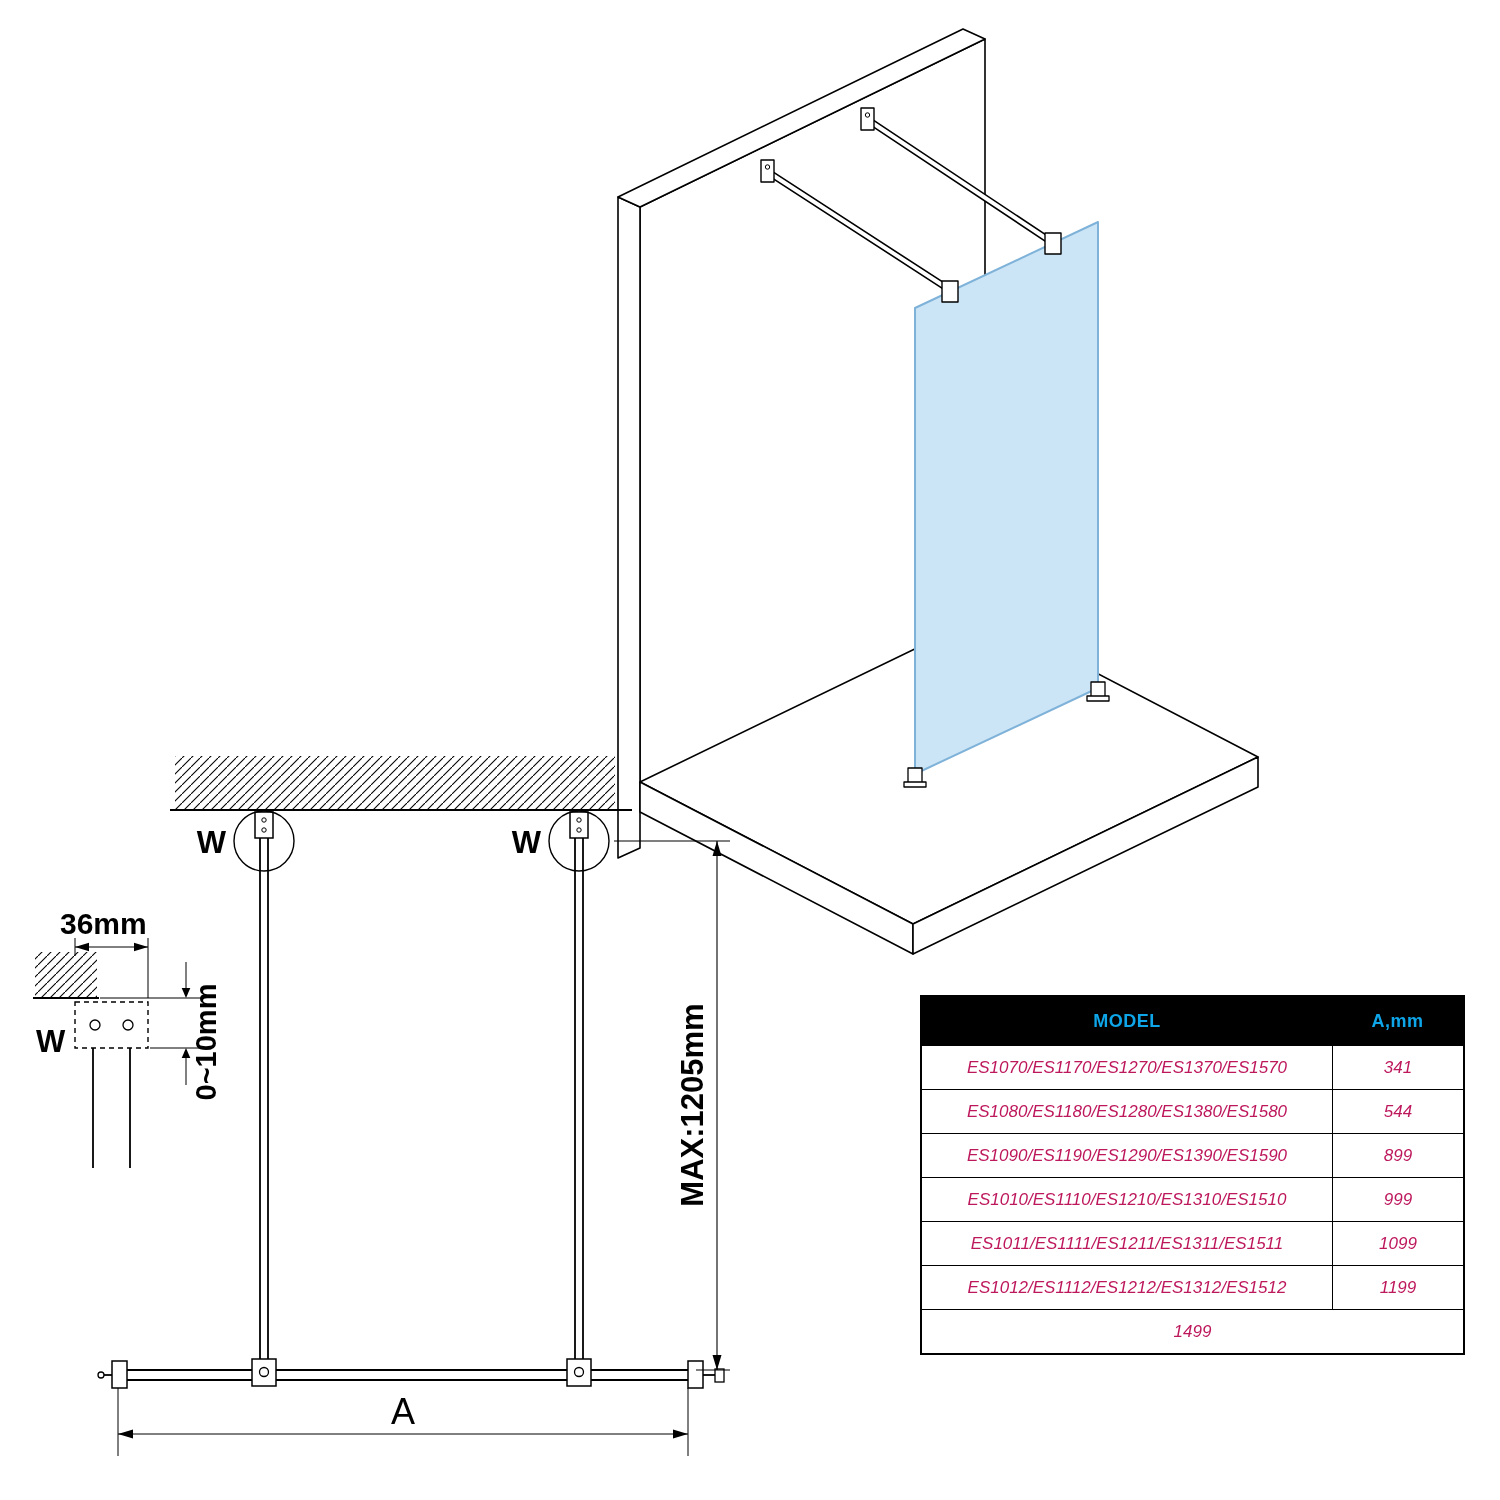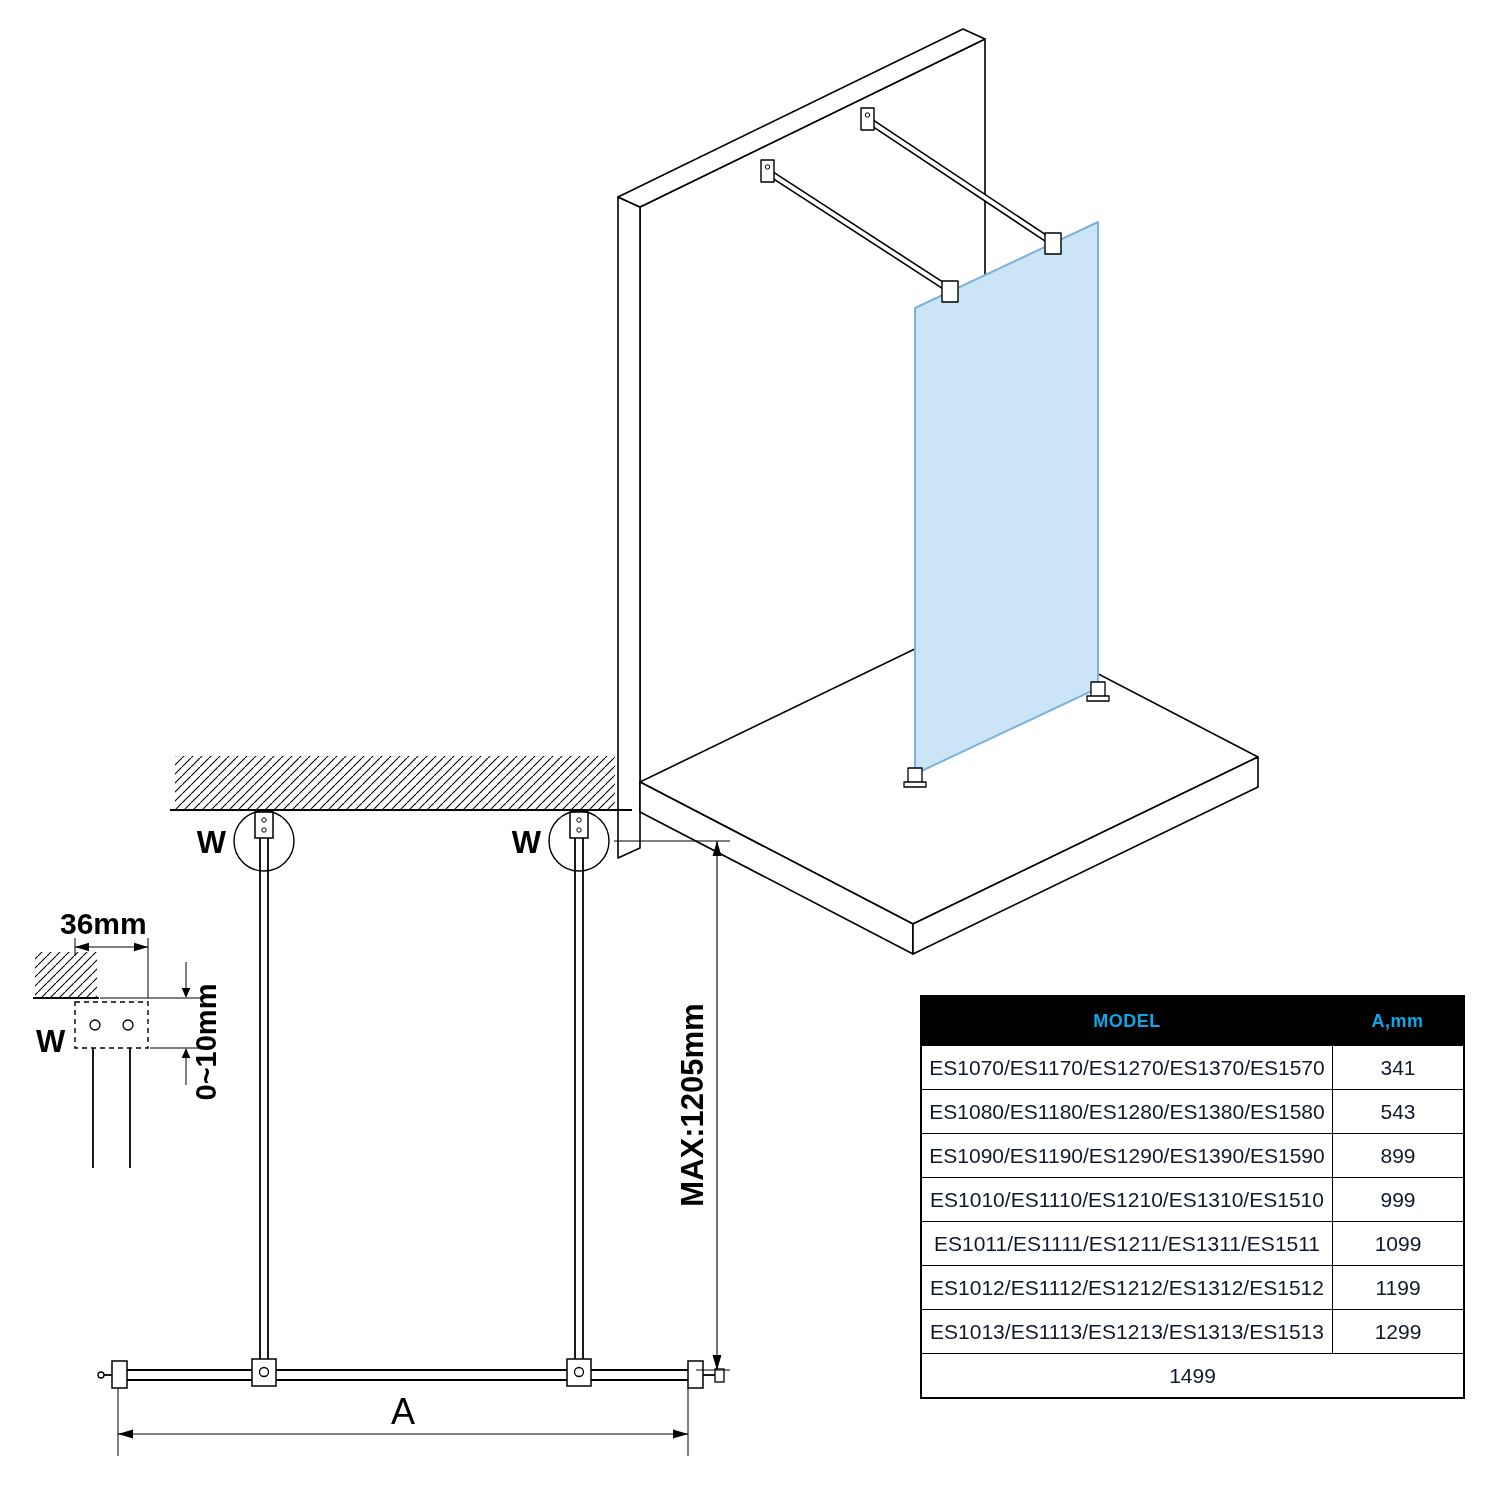--- a/index.html
+++ b/index.html
@@ -11,21 +11,21 @@
   svg text{font-family:"Liberation Sans",sans-serif;fill:#000;}
   #iso-svg{left:560px;top:0;}
   #dim-svg{left:20px;top:740px;}
 
   .spec-table{left:920px;top:995px;width:541px;border:2px solid #000;background:#fff;}
   .thead{display:flex;background:#000;color:#0ea5e9;height:48px;}
   .th{display:flex;align-items:center;justify-content:center;font-weight:bold;font-size:18px;letter-spacing:.5px;}
   .th.model{width:410px;}
   .th.amm{flex:1;}
   .tr{display:flex;height:43px;border-top:1px solid #000;background:#fff;}
-  .td{display:flex;align-items:center;justify-content:center;font-size:21px;color:#0f172a;}
+  .td{display:flex;align-items:center;justify-content:center;font-size:17px;color:#be185d;font-style:italic;}
   .td.model{width:410px;border-right:1px solid #000;}
   .td.amm{flex:1;}
 </style>
 </head>
 <body>
 
 <svg id="iso-svg" class="abs" width="780" height="980" viewBox="0 0 780 980">
   <g stroke="#000" stroke-width="1.6" fill="#ffffff" stroke-linejoin="round">
     <g>
       <polygon points="80,207 425,39 425,632 80,800"></polygon>
@@ -161,39 +161,35 @@
     <div class="th model">MODEL</div>
     <div class="th amm">A,mm</div>
   </div>
   <div id="table-body">
       <div class="tr">
         <div class="td model">ES1070/ES1170/ES1270/ES1370/ES1570</div>
         <div class="td amm">341</div>
       </div>
       <div class="tr">
         <div class="td model">ES1080/ES1180/ES1280/ES1380/ES1580</div>
-        <div class="td amm">543</div>
+        <div class="td amm">544</div>
       </div>
       <div class="tr">
         <div class="td model">ES1090/ES1190/ES1290/ES1390/ES1590</div>
         <div class="td amm">899</div>
       </div>
       <div class="tr">
         <div class="td model">ES1010/ES1110/ES1210/ES1310/ES1510</div>
         <div class="td amm">999</div>
       </div>
       <div class="tr">
         <div class="td model">ES1011/ES1111/ES1211/ES1311/ES1511</div>
         <div class="td amm">1099</div>
       </div>
       <div class="tr">
         <div class="td model">ES1012/ES1112/ES1212/ES1312/ES1512</div>
         <div class="td amm">1199</div>
       </div>
       <div class="tr">
-        <div class="td model">ES1013/ES1113/ES1213/ES1313/ES1513</div>
-        <div class="td amm">1299</div>
-      </div>
-      <div class="tr">
         <div class="td amm">1499</div>
       </div>
     </div>
 </div>
 
 </body></html>

